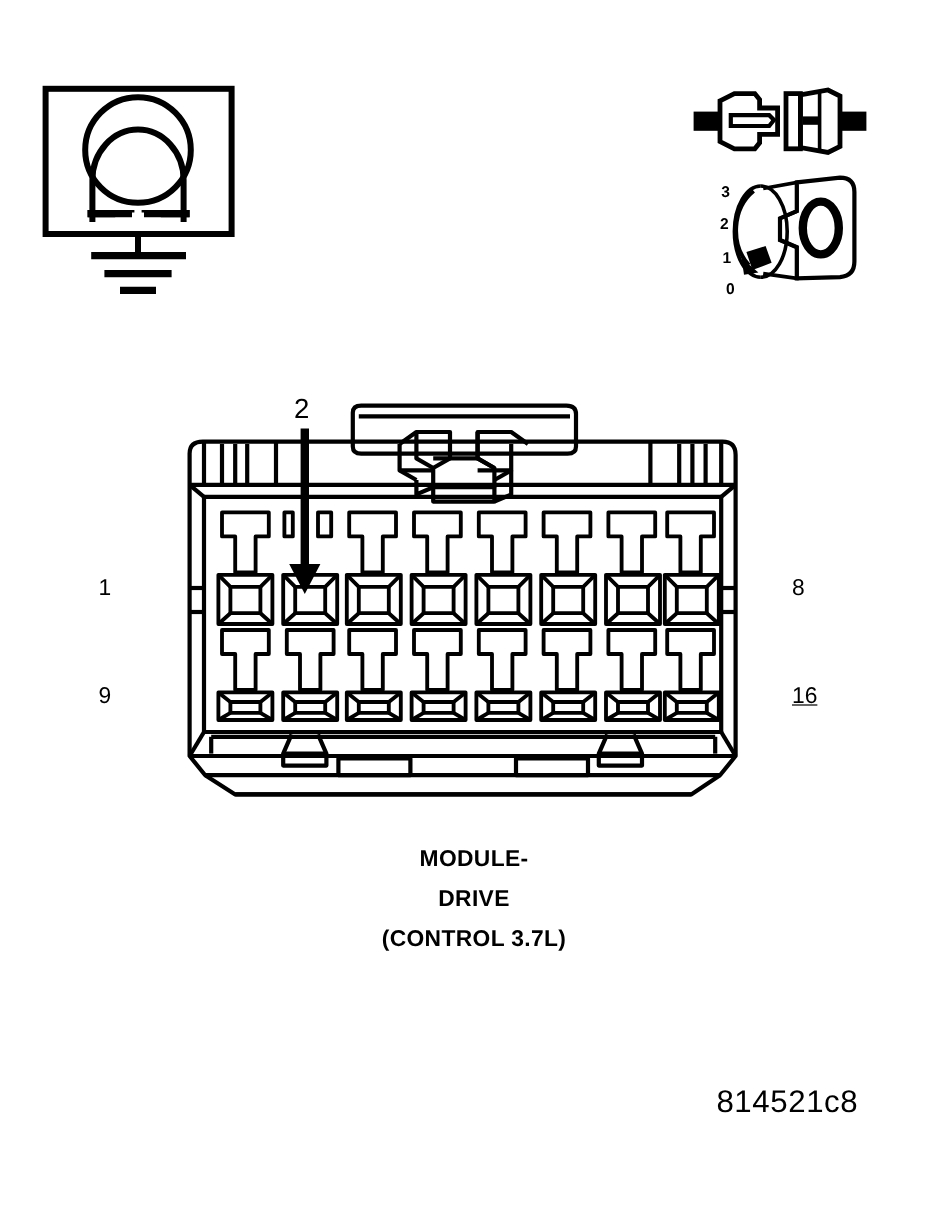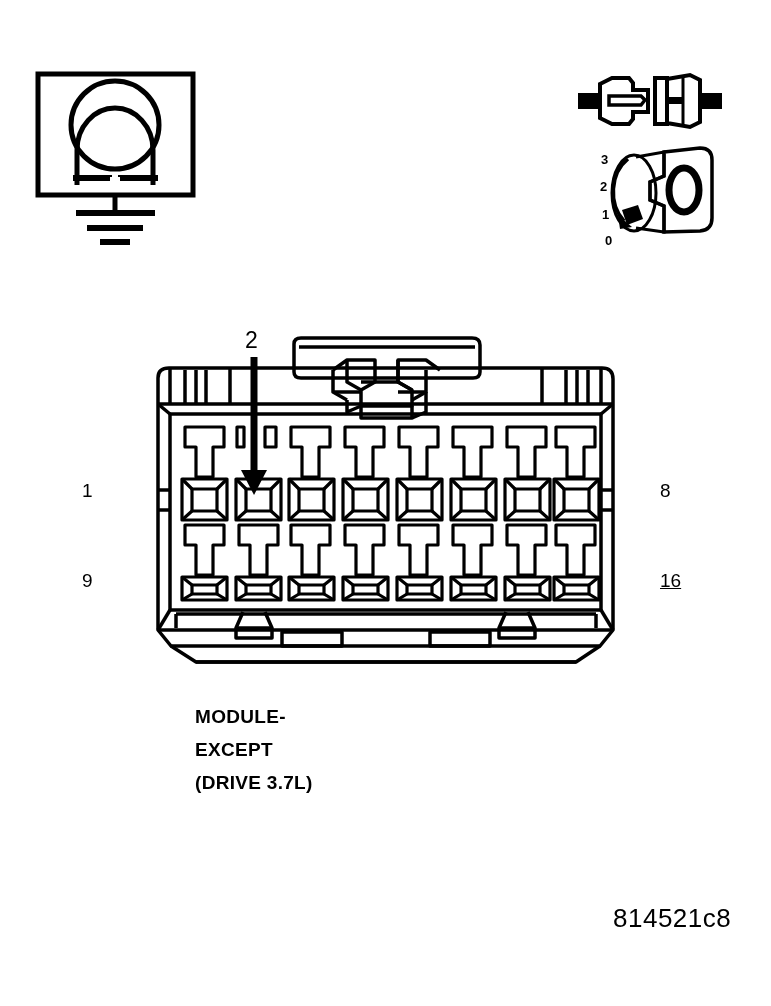--- a/index.html
+++ b/index.html
@@ -41,40 +41,39 @@
     font-weight: 400;
   }
   .switch-num {
     font-size: 13px;
     font-weight: 700;
   }
   .caption-line {
     font-size: 19px;
     font-weight: 700;
     letter-spacing: 0.3px;
-    text-align: left;
+    text-align: center;
     width: 100%;
   }
   .caption-block {
     position: absolute;
     left: 195px;
     top: 706px;
     width: 400px;
   }
   .caption-block > div {
     margin-bottom: 11px;
   }
   .refnum {
     position: absolute;
     left: 597px;
     top: 903px;
     font-size: 26px;
     font-weight: 400;
     letter-spacing: 0.5px;
-    margin-left: 16px;
   }
 </style>
 </head>
 <body>
 
 <div class="page">
 
   <svg class="layer" viewBox="0 0 771 1006">
 
     <g fill="none" stroke="#000">
@@ -341,19 +340,19 @@
 
   <div class="txt pin-label" style="left:660px; top:570px;text-decoration:underline;">16</div>
 
   <div class="txt switch-num" style="left:601px; top:152px;">3</div>
   <div class="txt switch-num" style="left:600px; top:179px;">2</div>
   <div class="txt switch-num" style="left:602px; top:207px;">1</div>
   <div class="txt switch-num" style="left:605px; top:233px;">0</div>
 
   <div class="caption-block">
     <div class="caption-line">MODULE-</div>
-    <div class="caption-line">EXCEPT</div>
-    <div class="caption-line">(DRIVE 3.7L)</div>
+    <div class="caption-line">DRIVE</div>
+    <div class="caption-line">(CONTROL 3.7L)</div>
   </div>
 
   <div class="txt refnum">814521c8</div>
 
 </div>
 
 </body></html>

